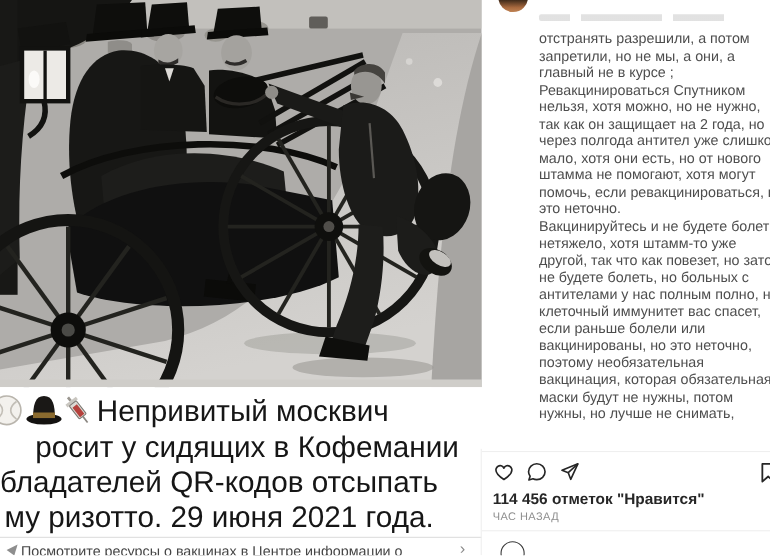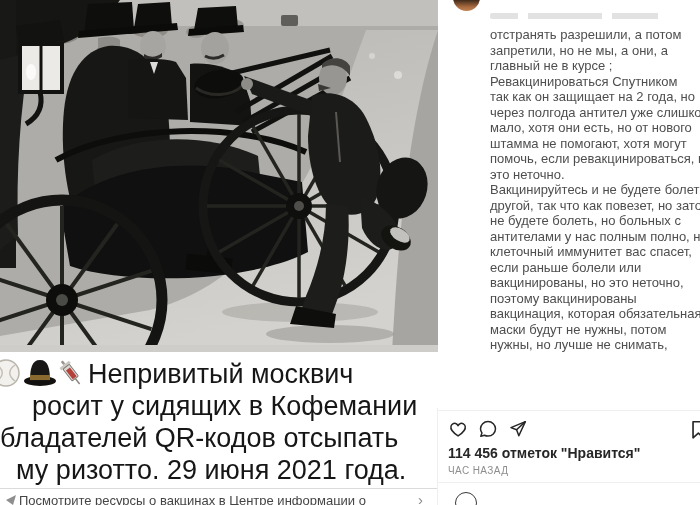--- a/index.html
+++ b/index.html
@@ -7,21 +7,21 @@
           font-family:"Liberation Sans",sans-serif;}
 
   
   .left-pane{position:absolute;left:0;top:0;width:438px;height:421px;background:#fff;}
   .photo{position:absolute;left:0;top:0;width:438px;height:352px;display:block;}
   .meme-caption{position:absolute;left:0;top:352px;width:438px;height:136px;background:#fff;overflow:hidden;}
   .meme-line{position:absolute;font-size:27px;line-height:32px;font-weight:500;color:#161616;white-space:nowrap;}
   .m0{left:88px;top:6px;}
   .m1{left:0;top:38px;margin-left:32px;}
   .m2{left:0;top:70px;}
-  .m3{left:16px;top:102px;}
+  .m3{left:4px;top:102px;}
   .emoji{position:absolute;}
   .emoji-ball{left:-9px;top:6px;}
   .emoji-hat{left:23px;top:2px;}
   .emoji-syringe{left:54px;top:4px;}
   .h-divider-left{position:absolute;left:0;top:488px;width:438px;height:1px;background:#dbdbdb;}
   .covid-banner{position:absolute;left:0;top:489px;width:438px;height:16px;background:#fff;text-decoration:underline;}
   .banner-icon{position:absolute;left:5px;top:5px;}
   .banner-text{position:absolute;left:19px;top:4px;font-size:13px;color:#454545;white-space:nowrap;}
   .banner-chevron{position:absolute;left:418px;top:2px;font-size:15px;color:#8a8a8a;}
 
@@ -236,34 +236,36 @@
   <div class="right-pane">
 
     <div class="avatar"></div>
 
     <div class="caption">
       <div class="clipped-line"></div>
       <div class="cl">отстранять разрешили, а потом</div>
       <div class="cl">запретили, но не мы, а они, а</div>
       <div class="cl">главный не в курсе ;</div>
       <div class="cl">Ревакцинироваться Спутником</div>
+      <div class="cl">нельзя, хотя можно, но не нужно,</div>
       <div class="cl">так как он защищает на 2 года, но</div>
       <div class="cl">через полгода антител уже слишком</div>
       <div class="cl">мало, хотя они есть, но от нового</div>
       <div class="cl">штамма не помогают, хотя могут</div>
       <div class="cl">помочь, если ревакцинироваться, но</div>
       <div class="cl">это неточно.</div>
       <div class="cl">Вакцинируйтесь и не будете болеть,</div>
+      <div class="cl">нетяжело, хотя штамм-то уже</div>
       <div class="cl">другой, так что как повезет, но зато</div>
       <div class="cl">не будете болеть, но больных с</div>
       <div class="cl">антителами у нас полным полно, но</div>
       <div class="cl">клеточный иммунитет вас спасет,</div>
       <div class="cl">если раньше болели или</div>
       <div class="cl">вакцинированы, но это неточно,</div>
-      <div class="cl">поэтому вакцинированы</div>
+      <div class="cl">поэтому необязательная</div>
       <div class="cl">вакцинация, которая обязательная:</div>
       <div class="cl">маски будут не нужны, потом</div>
       <div class="cl">нужны, но лучше не снимать,</div>
     </div>
 
     <div class="h-divider-1"></div>
 
     <div class="actions">
       <div class="act act-like">
         <svg width="20" height="20" viewBox="0 0 24 24">

